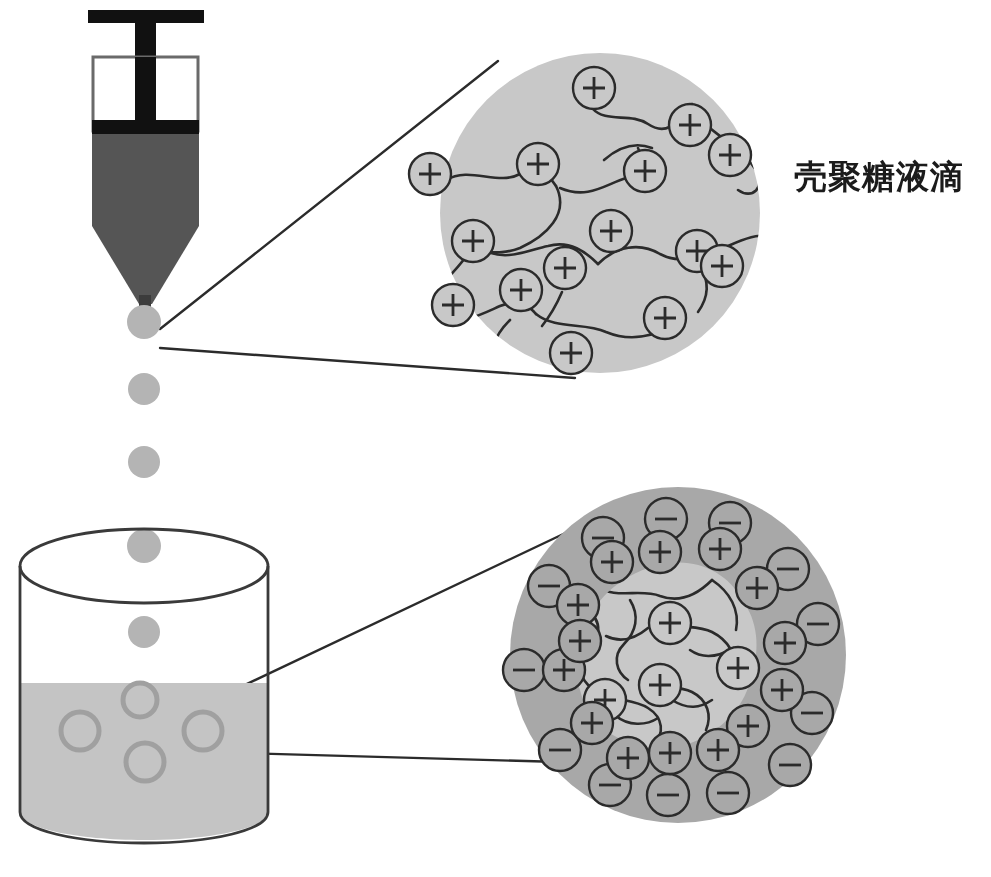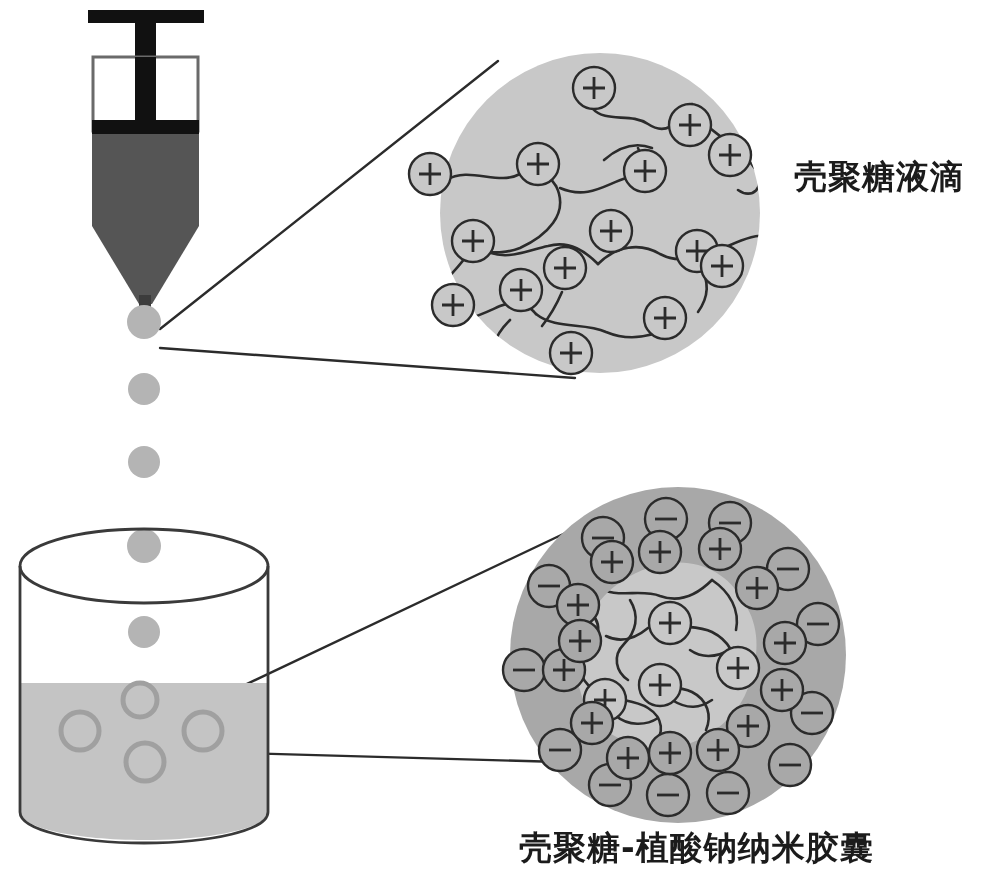--- a/index.html
+++ b/index.html
@@ -366,15 +366,14 @@
         </g>
         <g>
           <circle cx="758" cy="588" r="0.1" fill="none"></circle>
         </g>
       </g>
     </g>
   </svg>
 
   <div class="cjk-label" id="label-chitosan-droplet">壳聚糖液滴</div>
 
-  <div class="cjk-label" id="label-nanocapsule">壳聚糖-植酸钠纳米胶囊</div>
 
 </div>
 
 </body></html>

